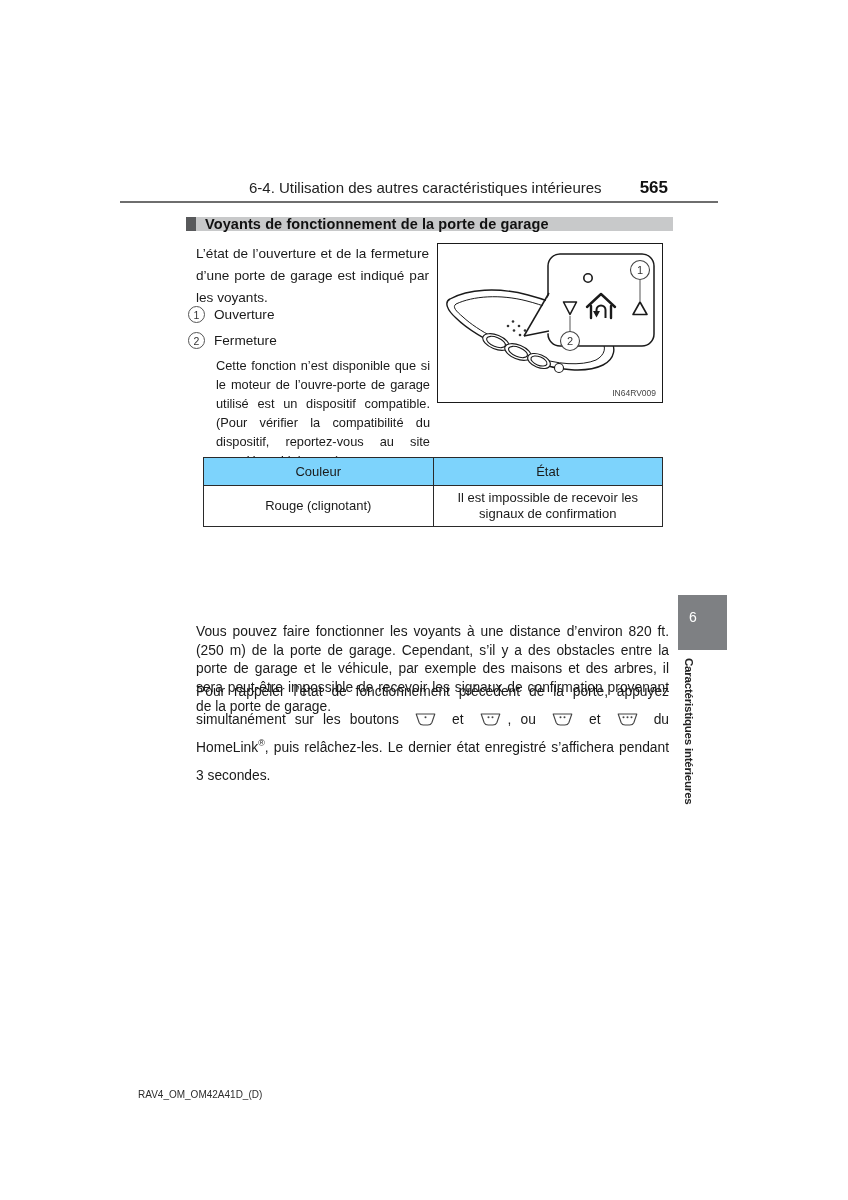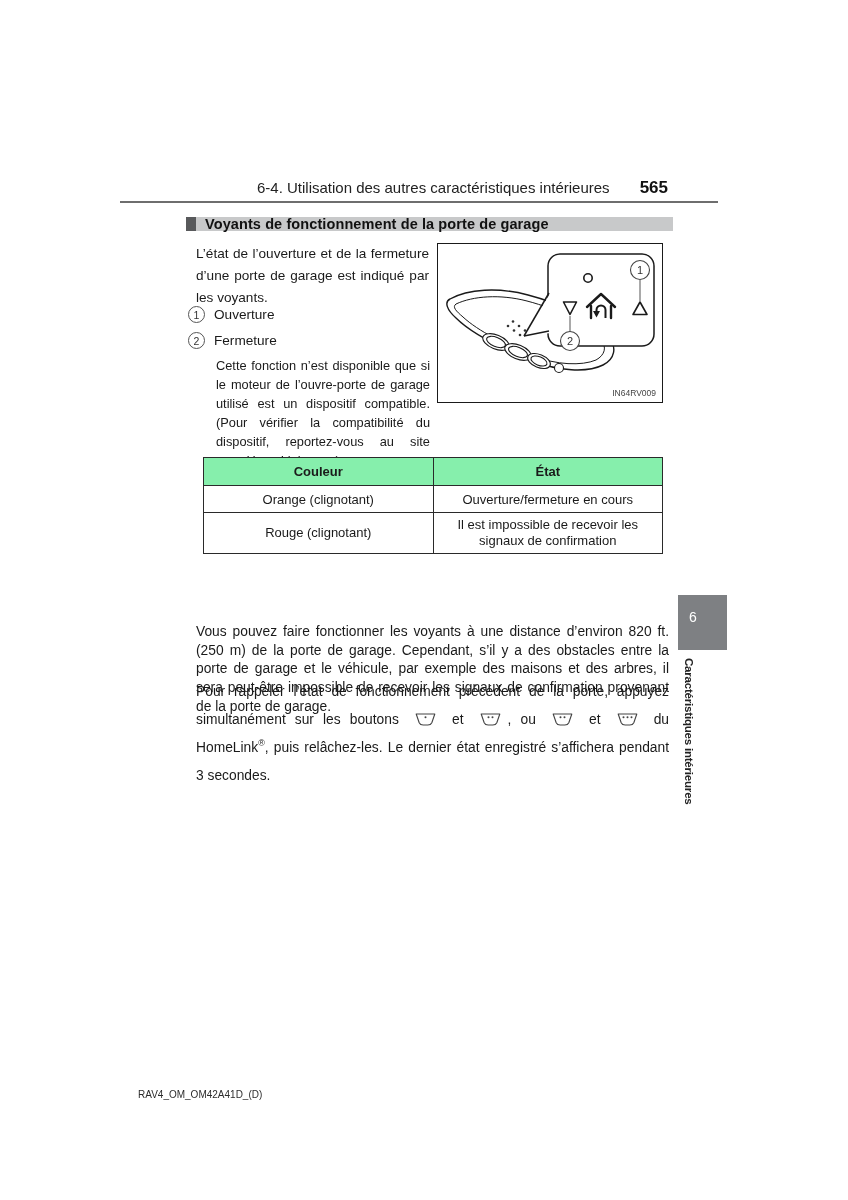--- a/index.html
+++ b/index.html
@@ -6,21 +6,21 @@
   body {
     width:848px; height:1200px; position:relative; background:#ffffff;
     font-family:"Liberation Sans", sans-serif; color:#1a1a1a;
     overflow:hidden;
   }
   .abs { position:absolute; }
 
   
   .header-row { left:120px; top:178px; width:548px; display:flex; justify-content:flex-end; align-items:baseline; gap:30px; }
   .breadcrumb { font-size:15px; color:#222; }
-  .page-number { font-size:17px; font-weight:bold; color:#111; }
+  .page-number { font-size:17px; font-weight:bold; color:#111;margin-left:8px; }
   .header-rule { left:120px; top:201px; width:598px; height:2px; background:#6e6e6e; }
 
   
   .section-bar { left:186px; top:217px; width:468px; height:14px; background:#c8c9ca;
     border-left:10px solid #58595b; display:flex; align-items:center; padding-left:9px; }
   .section-bar span { font-size:14.5px; font-weight:bold; color:#111; letter-spacing:0.1px; }
 
   
   .intro-text { left:196px; top:243px; width:233px; font-size:13.6px; line-height:22px; text-align:justify; }
   .num-list { left:188px; top:306px; }
@@ -32,21 +32,21 @@
 
   
   .figure-box { left:437px; top:243px; width:226px; height:160px; border:1.5px solid #1a1a1a; box-sizing:border-box; background:#fff; }
   .figure-box svg { display:block; }
 
   
   .spec-table { left:203px; top:457px; width:460px; border-collapse:collapse; table-layout:fixed; }
   .spec-table th, .spec-table td { border:1px solid #2a2a2a; text-align:center; vertical-align:middle;
     font-size:13px; padding:3px 6px; font-weight:normal; color:#1a1a1a; }
   .spec-table { border:1.5px solid #1a1a1a; }
-  .spec-table th { background:#86efac; height:21px;font-weight:bold; }
+  .spec-table th { background:#7dd3fc; height:21px; }
   .spec-table td { height:20px; }
   .spec-table tr.tall td { height:34px; line-height:16px; }
 
   
   .para1 { left:196px; top:579px; width:473px; font-size:13.8px; line-height:18.7px; text-align:justify;margin-top:44px; }
   .para2 { left:196px; top:678px; width:473px; font-size:13.8px; line-height:28px; text-align:justify; }
   .hl-btn { display:inline-block; vertical-align:-2px; margin:0 7px; line-height:0; }
   .hl-btn svg { display:inline; }
   sup.reg { font-size:9px; vertical-align:super; line-height:0; }
 
@@ -159,24 +159,20 @@
     <text x="218" y="152" text-anchor="end" font-size="8.5" fill="#444">IN64RV009</text>
   </svg>
 </div>
 
 <table class="abs spec-table">
   <tbody>
       <tr>
     <th>Couleur</th>
     <th>État</th>
   </tr>
-  <tr>
-    <td>Orange (clignotant)</td>
-    <td>Ouverture/fermeture en cours</td>
-  </tr>
   <tr class="tall">
     <td>Rouge (clignotant)</td>
     <td>Il est impossible de recevoir les signaux de confirmation</td>
   </tr>
 </tbody>
   </table>
 
 <div class="abs para1">Vous pouvez faire fonctionner les voyants à une distance d’environ 820 ft. (250 m) de la porte de garage. Cependant, s’il y a des obsta­cles entre la porte de garage et le véhicule, par exemple des maisons et des arbres, il sera peut-être impossible de recevoir les signaux de confirmation provenant de la porte de garage.</div>
 
 <div class="abs para2">

